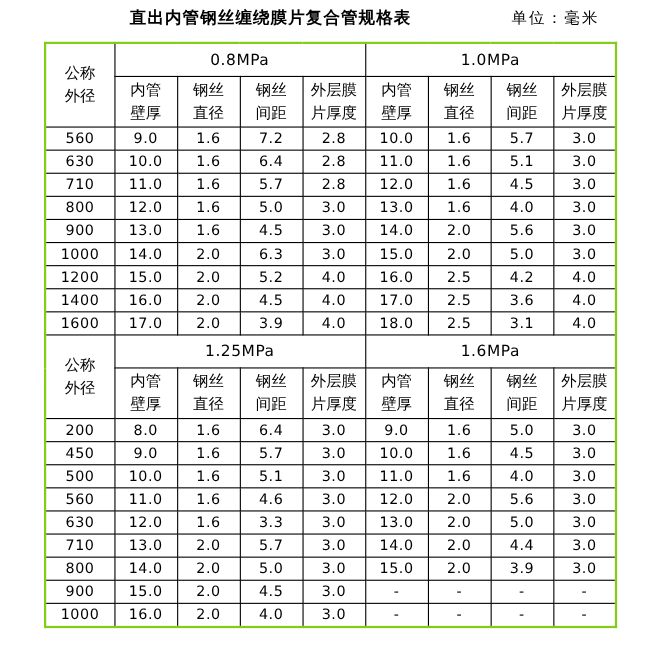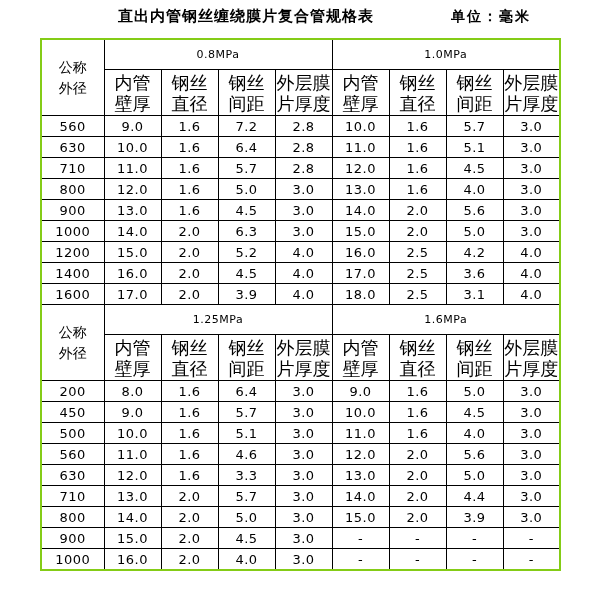--- a/index.html
+++ b/index.html
@@ -25,24 +25,24 @@
     position: absolute;
     left: 118px;
     top: 7px;
     font-size: 15px;
     font-weight: bold;
     letter-spacing: 1px;
     white-space: nowrap;
   }
   .unit {
     position: absolute;
-    right: 69px;
+    right: 55px;
     top: 8px;
     font-size: 14px;
-    font-weight: bold;
+    font-weight: normal;
     letter-spacing: 2px;
     white-space: nowrap;
     margin-left: 32px;
   }
   table.spec {
     border-collapse: collapse;
     table-layout: fixed;
     margin: 8px 0 0 40px;
     border: 2px solid #84cc16;
   }
@@ -52,30 +52,30 @@
     vertical-align: middle;
     font-weight: normal;
     padding: 0;
     overflow: hidden;
     white-space: nowrap;
   }
   col.c-od   { width: 63px; }
   col.c-val  { width: 57px; }
   tr.group-row th.group-cell {
     height: 29px;
-    font-size: 11px;
+    font-size: 14px;
     letter-spacing: 0.5px;
   }
   th.od-head {
     font-size: 14px;
     line-height: 23px;
   }
   tr.sub-row th {
     height: 45px;
-    font-size: 18px;
+    font-size: 14px;
   }
   tr.sub-row th div, th.od-head div {
     line-height: 21px;
   }
   tr.data-row td {
     height: 20px;
     font-size: 13px;
     letter-spacing: 0.5px;
   }
 </style>

